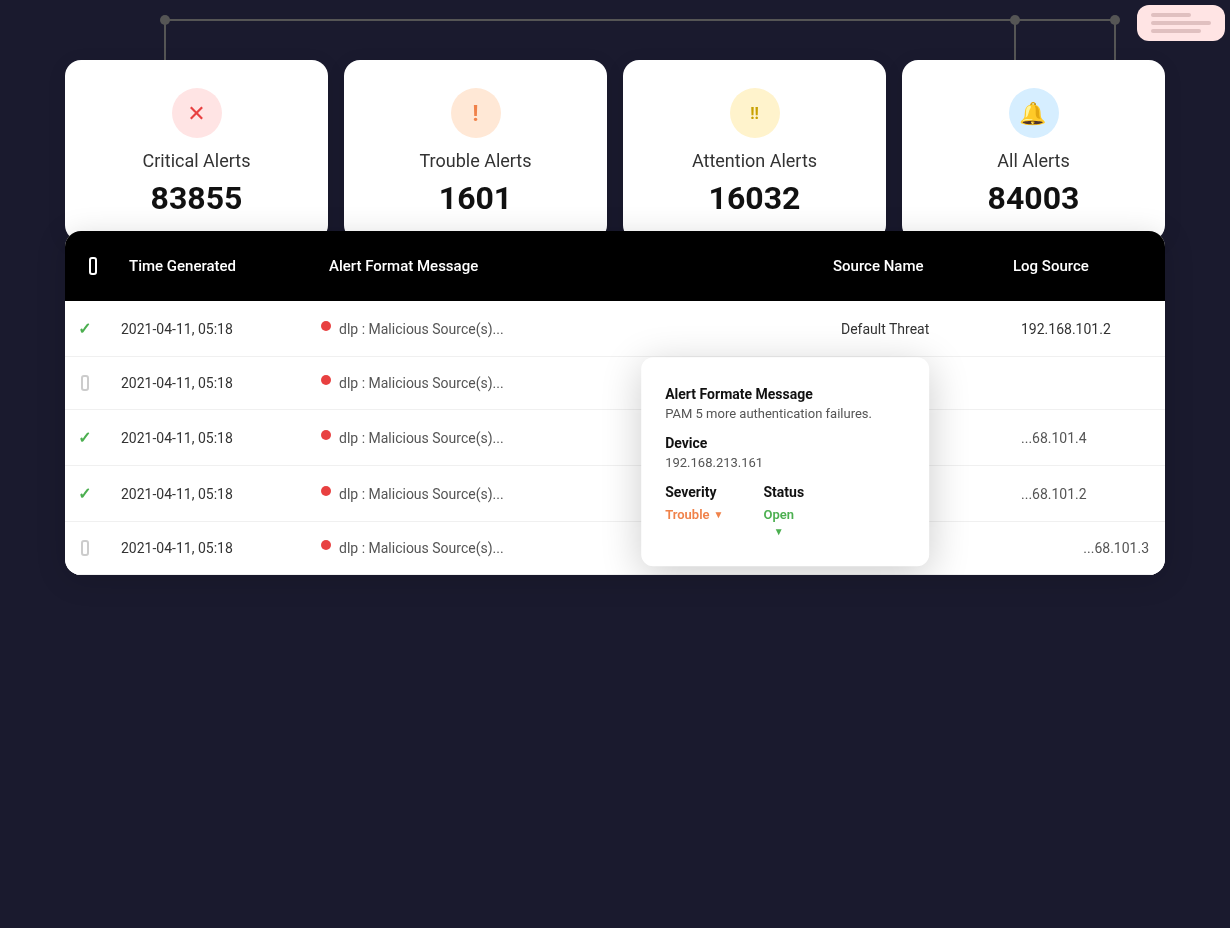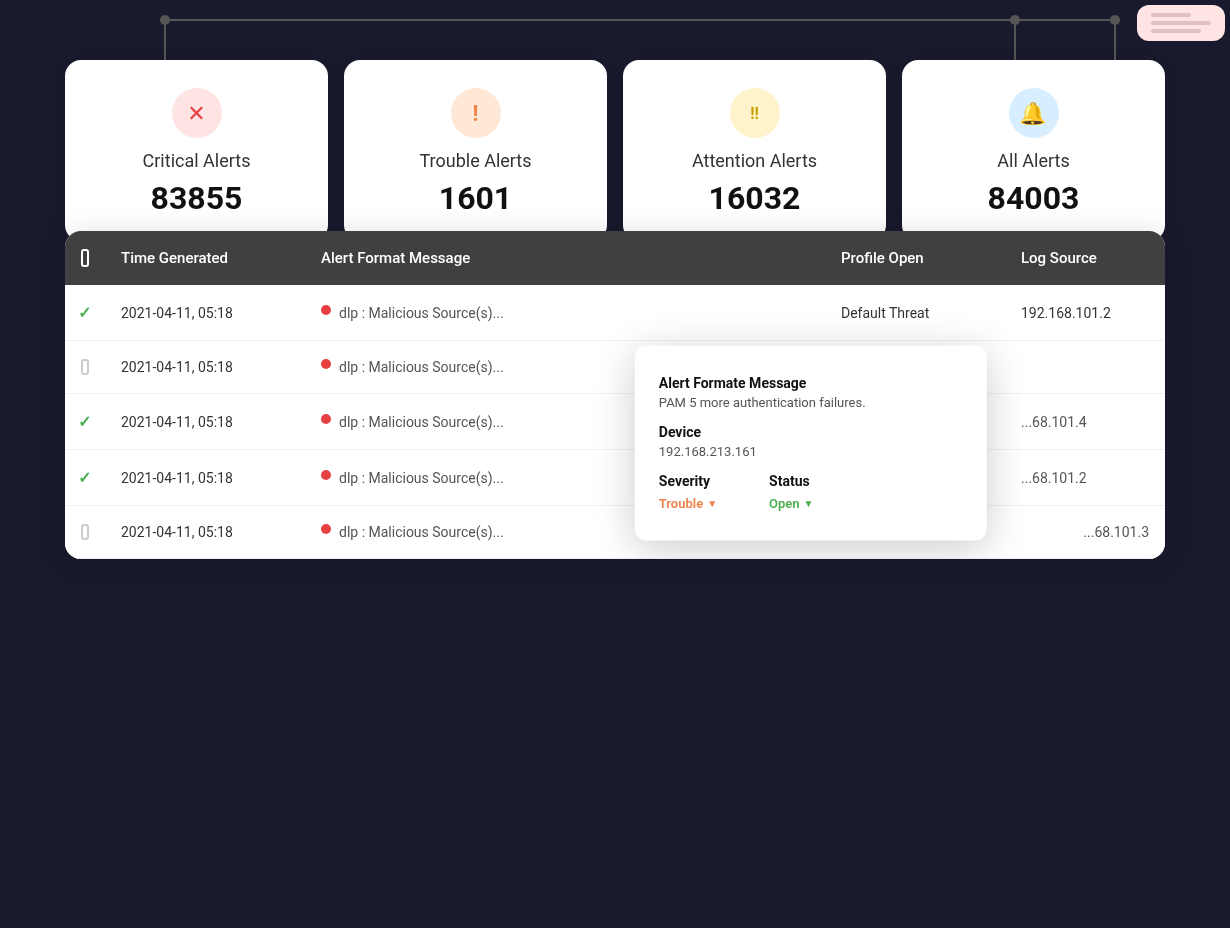--- a/index.html
+++ b/index.html
@@ -110,24 +110,24 @@
       border-radius: 16px;
       overflow: hidden;
       box-shadow: 0 4px 30px rgba(0,0,0,0.15);
       position: relative;
       z-index: 2;
       margin-top: -10px;
     }
 
     
     .table-header {
-      background: #404040;
+      background: #000000;
       display: grid;
       grid-template-columns: 40px 200px 1fr 180px 160px;
-      padding: 0;
+      padding: 8px;
     }
 
     .th {
       padding: 18px 16px;
       color: white;
       font-size: 15px;
       font-weight: 500;
     }
 
     .th-check {
@@ -200,42 +200,42 @@
     .tooltip-popup {
       position: absolute;
       left: 50%;
       top: 50%;
       transform: translate(-10%, -30%);
       background: white;
       border-radius: 12px;
       padding: 29px 24px;
       box-shadow: 0 8px 40px rgba(0,0,0,0.2);
       z-index: 100;
-      width: 352px;
+      width: 288px;
     }
 
     .tooltip-section {
       margin-bottom: 14px;
     }
 
     .tooltip-title {
       font-weight: 700;
       font-size: 14px;
       color: #111;
       margin-bottom: 4px;
     }
 
     .tooltip-value {
       font-size: 13px;
       color: #555;
     }
 
     .tooltip-row {
       display: flex;
-      gap: 52px;
+      gap: 40px;
     }
 
     .tooltip-col .tooltip-title { color: #111; }
 
     .severity-badge {
       display: inline-flex;
       align-items: center;
       gap: 4px;
       color: #f0824a;
       font-weight: 600;
@@ -243,20 +243,21 @@
       justify-content: center;
     }
 
     .status-badge {
       display: inline-flex;
       align-items: center;
       gap: 4px;
       color: #4caf50;
       font-weight: 600;
       font-size: 13px;
+      flex-direction: column;
     }
 
     .dropdown-arrow {
       font-size: 10px;
     }
 
     
     .top-connections {
       position: absolute;
       top: -120px;
@@ -319,21 +320,21 @@
   </div>
 
   <div class="table-container">
 
     <div class="table-header">
       <div class="th th-check">
         <div class="header-checkbox"></div>
       </div>
       <div class="th">Time Generated</div>
       <div class="th">Alert Format Message</div>
-      <div class="th">Profile Open</div>
+      <div class="th">Source Name</div>
       <div class="th">Log Source</div>
     </div>
 
     <div class="table-row">
       <div class="td td-check">
         <span class="check-mark">✓</span>
       </div>
       <div class="td">2021-04-11, 05:18</div>
       <div class="td alert-msg">
         <span class="alert-dot"></span>

